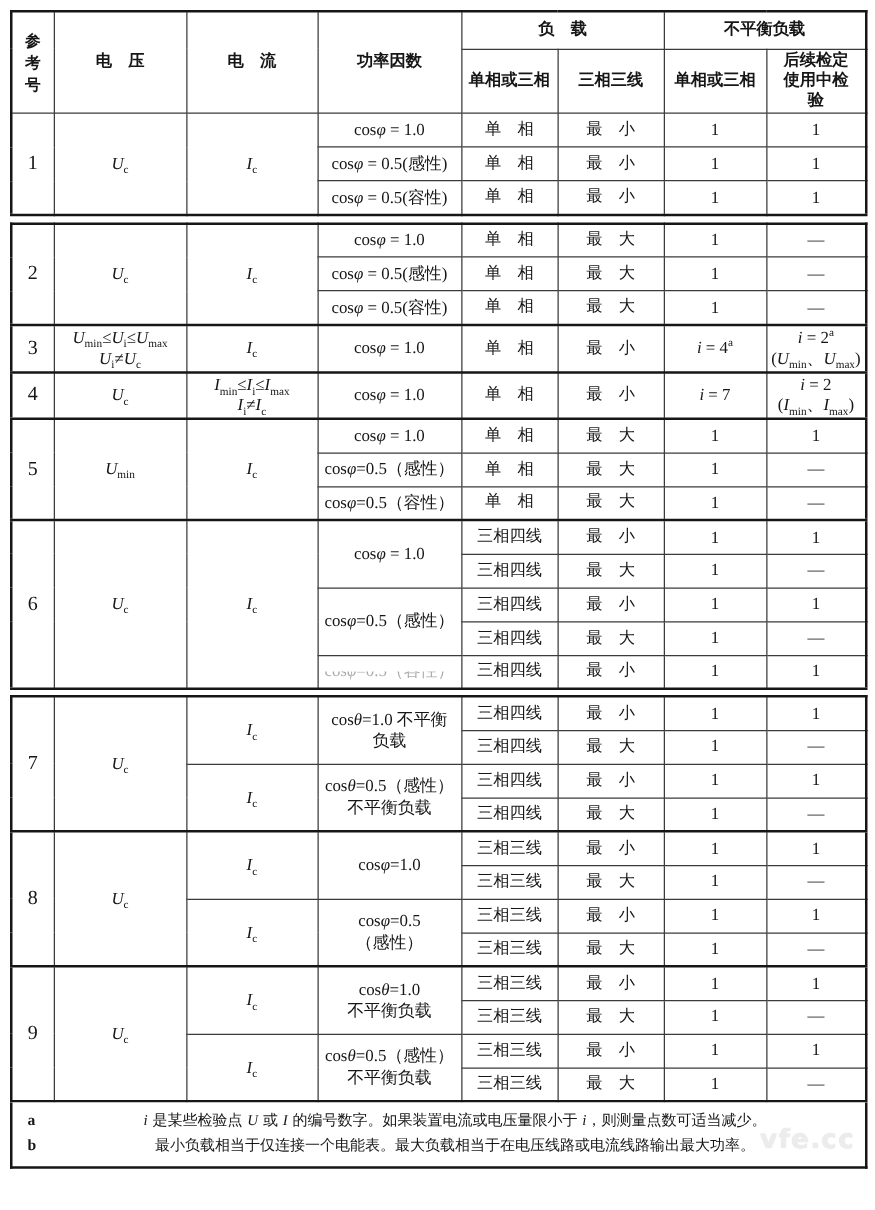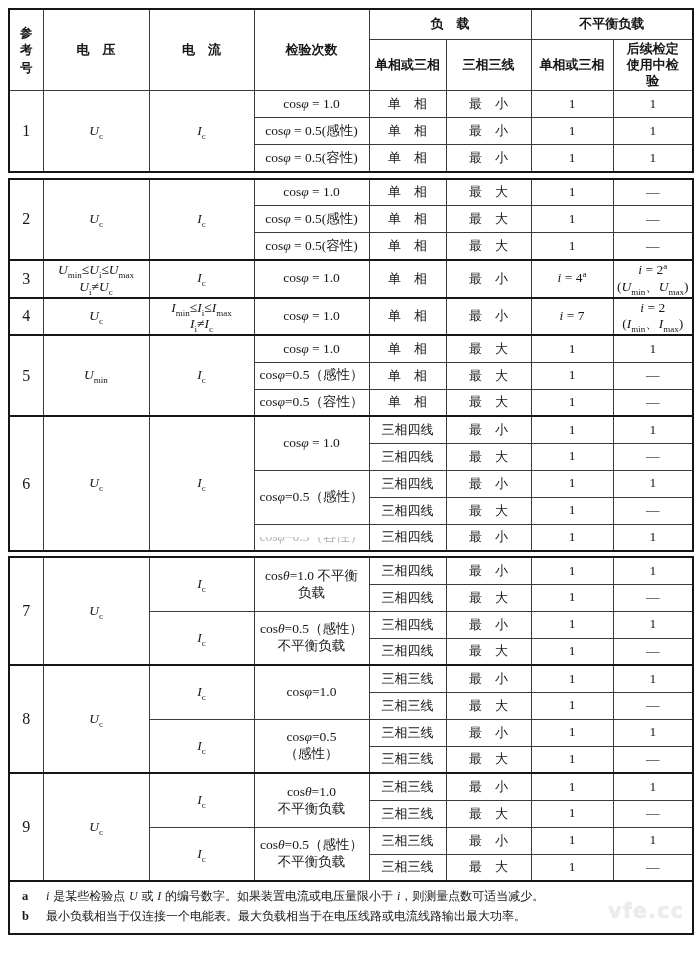--- a/index.html
+++ b/index.html
@@ -51,21 +51,21 @@
     width:686px; border:2.5px solid #161616; border-top:none;
     padding:5px 10px 7px 12px; position:relative;
     font-size:12px; line-height:1.55; background:#fff;
   }
   .fn-line { display:flex; align-items:flex-start; }
   .fn-marker {
     width:24px; flex:0 0 24px; text-align:left;
     font-family:"Liberation Serif","DejaVu Serif",serif;
     font-weight:700; font-size:12.5px;
   }
-  .fn-text { flex:1; text-align:left; }
+  .fn-text { flex:1; text-align:center; }
   .fn-text i { font-family:"Liberation Serif","DejaVu Serif",serif; }
 
   .watermark {
     position:absolute; right:8px; bottom:5px;
     font-size:21px; font-weight:700; letter-spacing:1px;
     color:#ececec; text-shadow:0 0 1px #d9d9d9;
     pointer-events:none;
   }
 </style>
 </head>
@@ -82,21 +82,21 @@
       <col style="width:77px">
         <col style="width:85px">
         <col style="width:82px">
         <col style="width:80px">
     </colgroup>
     <thead>
       <tr class="hr1">
         <th rowspan="2" class="vhead">参<br>考<br>号</th>
         <th rowspan="2">电　压</th>
         <th rowspan="2">电　流</th>
-        <th rowspan="2">检验次数</th>
+        <th rowspan="2">功率因数</th>
         <th colspan="2">负　载</th>
         <th colspan="2">不平衡负载</th>
       </tr>
       <tr class="hr2">
         <th>单相或三相</th>
         <th>三相三线</th>
         <th>单相或三相</th>
         <th class="hsub">后续检定使用中检验</th>
       </tr>
     </thead>

